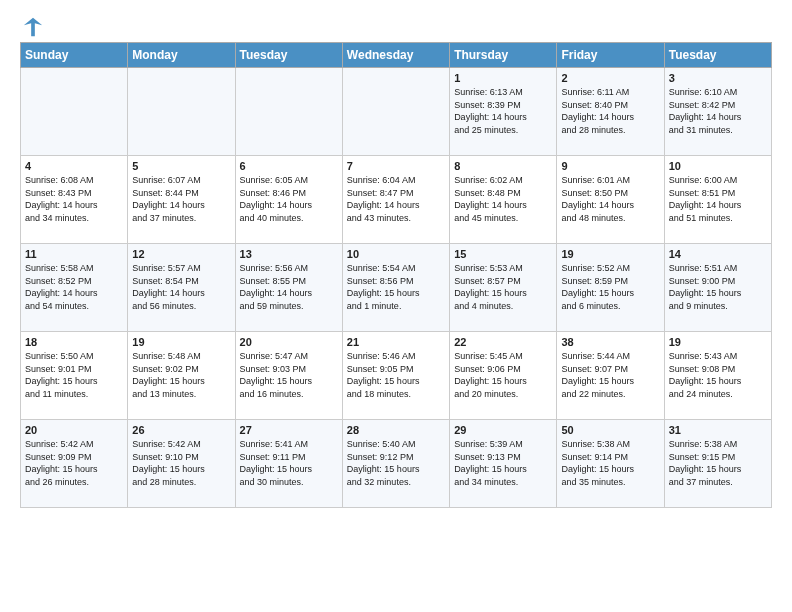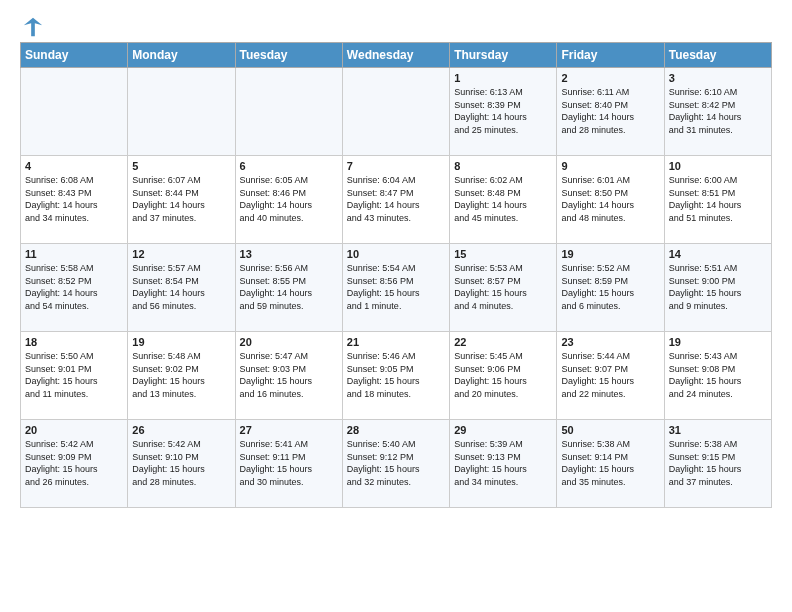--- a/index.html
+++ b/index.html
@@ -224,21 +224,21 @@
           </td>
           <td>
             <span class="day-num">21</span>
             <div class="day-info">Sunrise: 5:46 AM<br>Sunset: 9:05 PM<br>Daylight: 15 hours<br>and 18 minutes.</div>
           </td>
           <td>
             <span class="day-num">22</span>
             <div class="day-info">Sunrise: 5:45 AM<br>Sunset: 9:06 PM<br>Daylight: 15 hours<br>and 20 minutes.</div>
           </td>
           <td>
-            <span class="day-num">23</span>
+            <span class="day-num">38</span>
             <div class="day-info">Sunrise: 5:44 AM<br>Sunset: 9:07 PM<br>Daylight: 15 hours<br>and 22 minutes.</div>
           </td>
           <td>
             <span class="day-num">19</span>
             <div class="day-info">Sunrise: 5:43 AM<br>Sunset: 9:08 PM<br>Daylight: 15 hours<br>and 24 minutes.</div>
           </td>
         </tr>
         <tr>
           <td>
             <span class="day-num">20</span>

